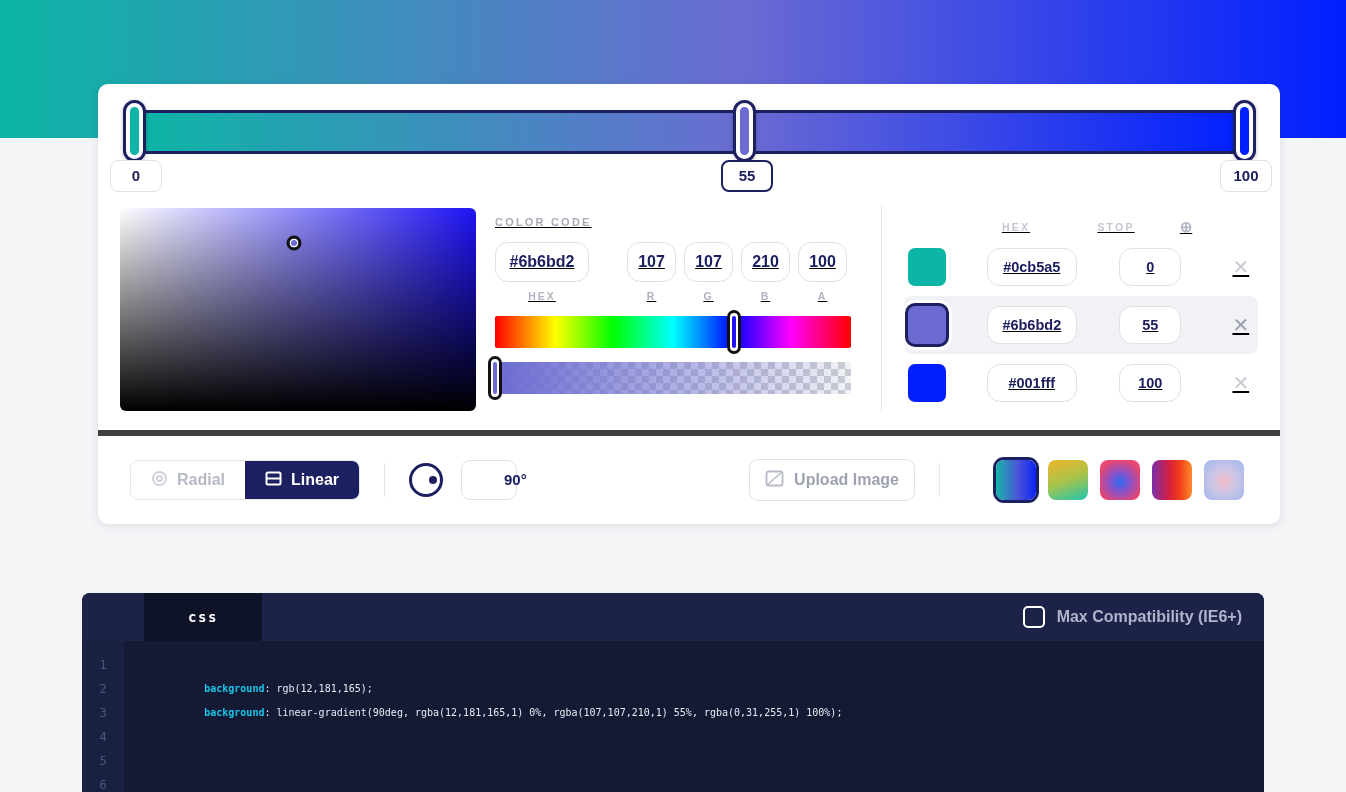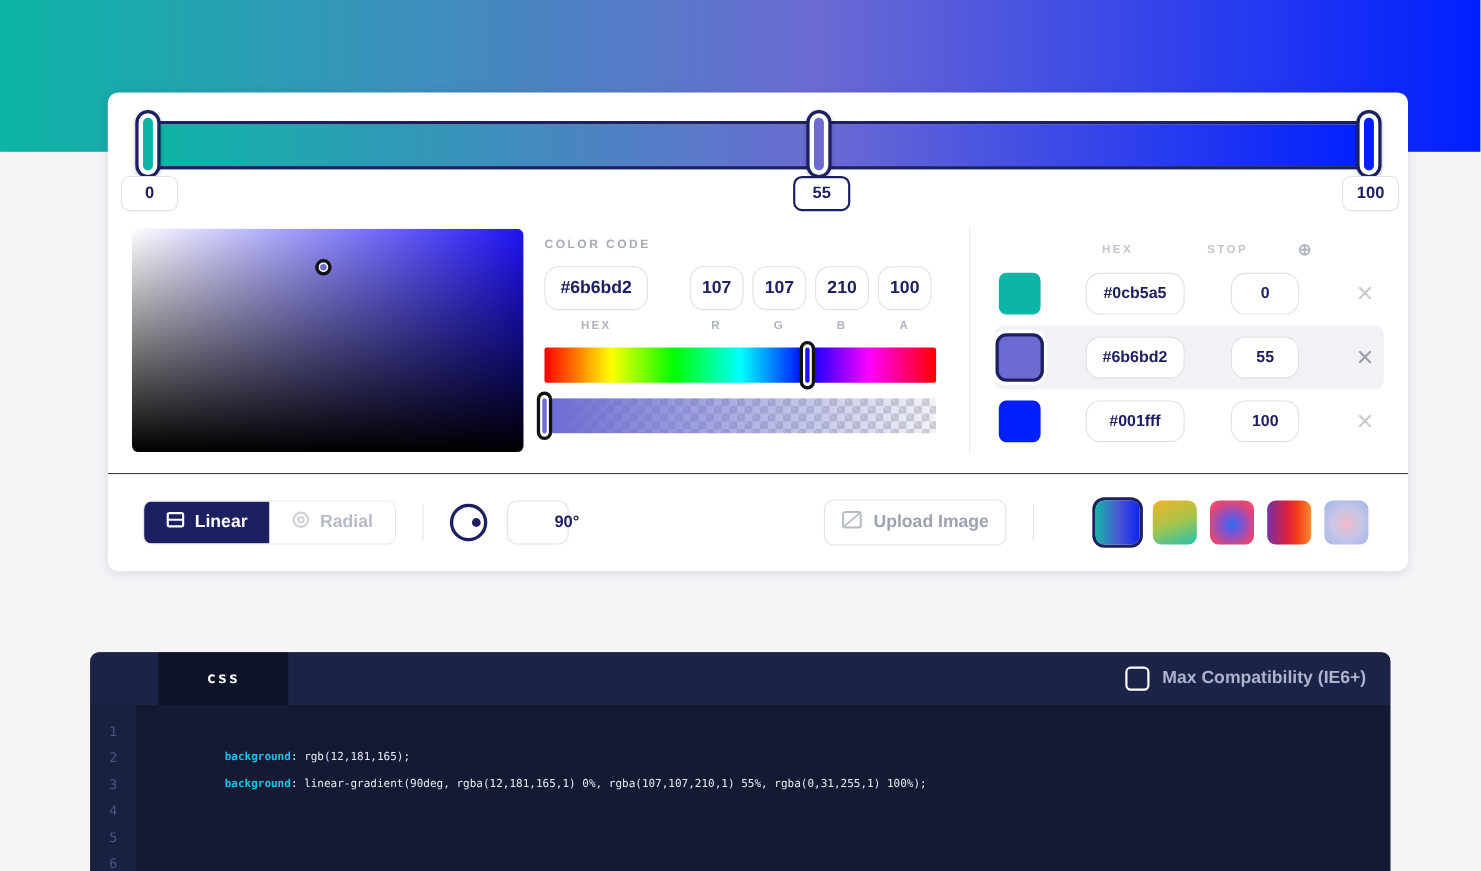--- a/index.html
+++ b/index.html
@@ -46,21 +46,21 @@
     position: absolute; top: 0;
     min-width: 52px; height: 32px; line-height: 30px;
     border: 1px solid #dfe1e6; border-radius: 8px;
     background: #fff; color: #1d2060;
     font-size: 15px; font-weight: 700; text-align: center;
     padding: 0 10px;
   }
   .stop-box.sel { border: 2px solid #1d2060; line-height: 28px; }
 
   
-  .mid { display: flex; padding: 0 22px 18px 22px; border-bottom: 1px solid #404040; }
+  .mid { display: flex; padding: 0 22px 18px 22px; border-bottom: 6px solid #404040; text-decoration: underline; }
   .sv-area { width: 380px; padding-top: 2px; }
   .sv-box {
     position: relative; width: 356px; height: 203px; border-radius: 6px;
     background:
       linear-gradient(to top, #000, rgba(0,0,0,0)),
       linear-gradient(to right, #fff, rgba(255,255,255,0)),
       #1f13f5;
   }
   .sv-cursor {
     position: absolute; width: 15px; height: 15px; border-radius: 50%;
@@ -311,38 +311,38 @@
           <div class="stop-cell">
             <div class="fld srow-stop">100</div>
           </div>
           <div class="act-cell">✕</div>
         </div>
       </div>
     </div>
 
     <div class="toolbar">
       <div class="seg">
+        <div class="seg-btn">
+          <span>
+            <svg width="17" height="17" viewBox="0 0 17 17">
+              <circle cx="8.5" cy="8.5" r="6.5" fill="none" stroke="#cfd2da" stroke-width="2"></circle>
+              <circle cx="8.5" cy="8.5" r="2.5" fill="none" stroke="#cfd2da" stroke-width="2"></circle>
+            </svg>
+          </span>
+          <span>Radial</span>
+        </div>
         <div class="seg-btn on">
           <span>
             <svg width="17" height="17" viewBox="0 0 17 17">
               <rect x="1.5" y="2.5" width="14" height="12" rx="1.5" fill="none" stroke="#ffffff" stroke-width="2"></rect>
               <line x1="1.5" y1="8.5" x2="15.5" y2="8.5" stroke="#ffffff" stroke-width="2"></line>
             </svg>
           </span>
           <span>Linear</span>
         </div>
-        <div class="seg-btn">
-          <span>
-            <svg width="17" height="17" viewBox="0 0 17 17">
-              <circle cx="8.5" cy="8.5" r="6.5" fill="none" stroke="#cfd2da" stroke-width="2"></circle>
-              <circle cx="8.5" cy="8.5" r="2.5" fill="none" stroke="#cfd2da" stroke-width="2"></circle>
-            </svg>
-          </span>
-          <span>Radial</span>
-        </div>
       </div>
 
       <div class="v-div"></div>
 
       <div class="dial">
         <div class="knob"></div>
       </div>
       <div class="angle-box">90°</div>
 
       <div class="upload-btn">

